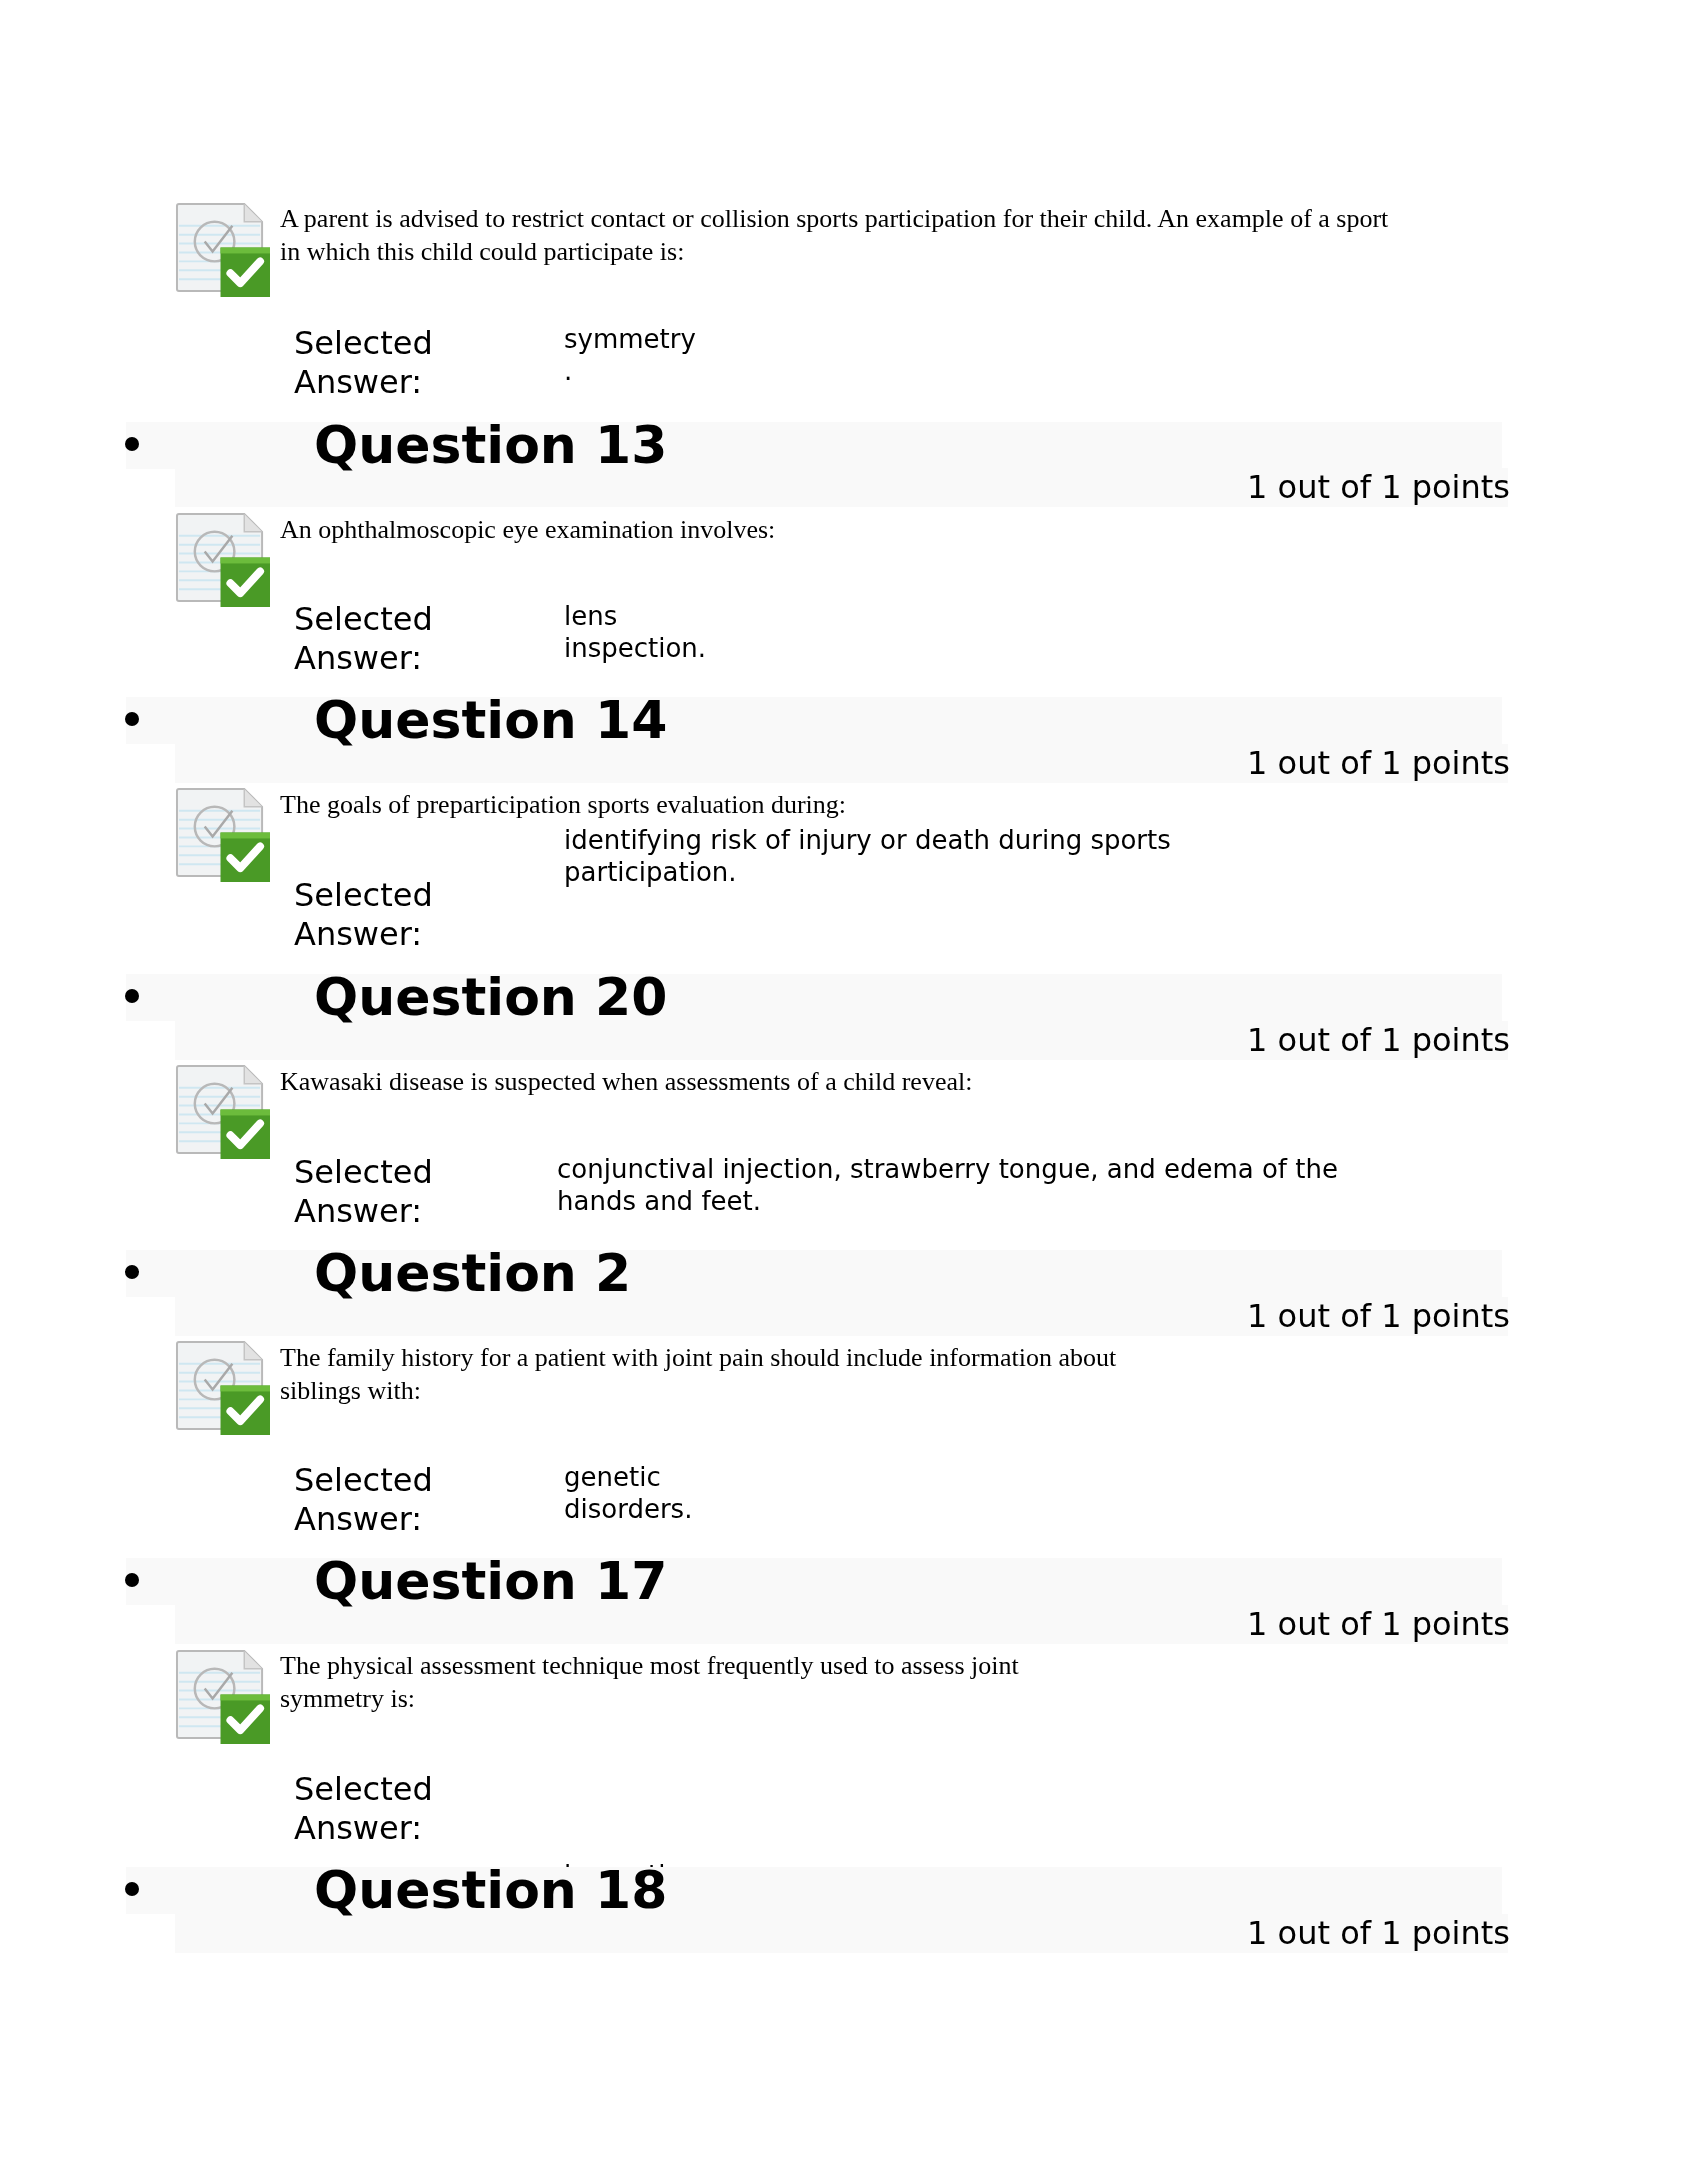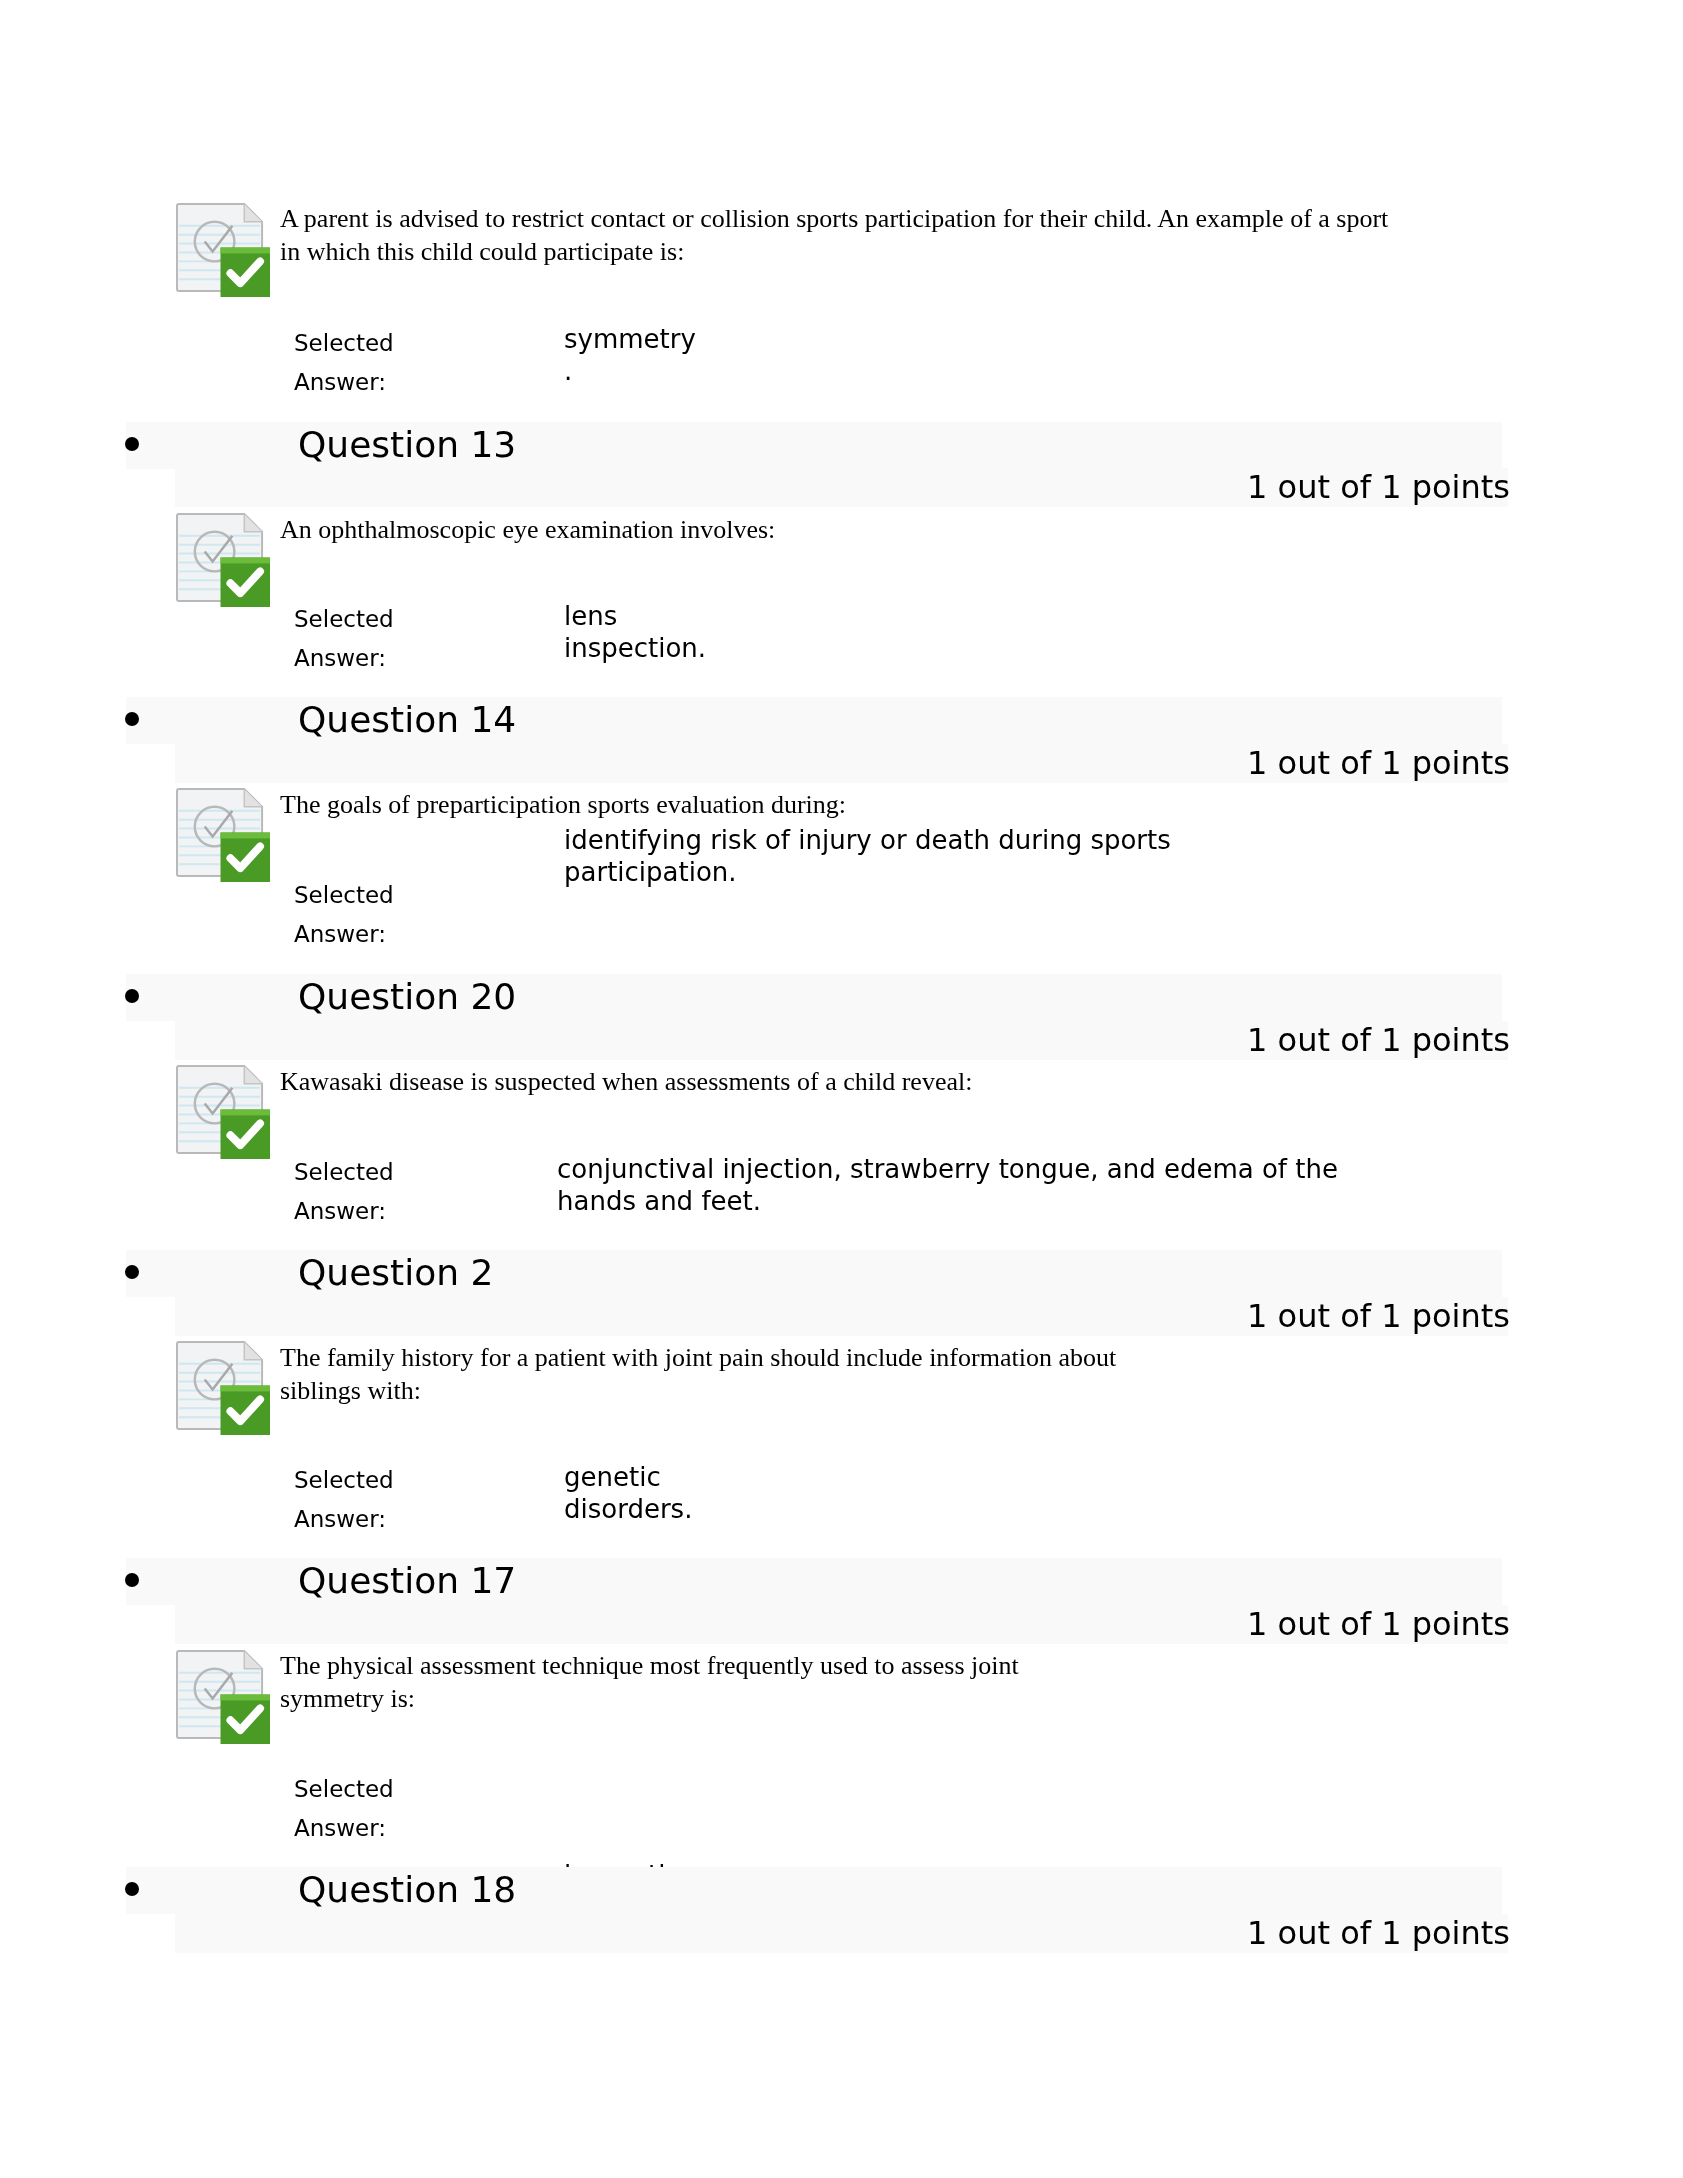--- a/index.html
+++ b/index.html
@@ -1,24 +1,24 @@
 <!DOCTYPE html>
 <html><head>
 <meta charset="utf-8">
 <style>
   html,body{margin:0;padding:0;background:#ffffff;}
   body{width:1683px;height:2178px;position:relative;overflow:hidden;font-family:"DejaVu Sans",sans-serif;color:#000;}
   .icon{position:absolute;width:95px;height:95px;}
   .qtext{position:absolute;left:280px;width:1129px;font-size:26px;line-height:33px;font-family:Liberation Serif, serif;}
-  .sel-label{position:absolute;left:294px;font-size:23px;line-height:39px;}
+  .sel-label{position:absolute;left:294px;font-size:32px;line-height:39px;}
   .sel-answer{position:absolute;left:564px;font-size:26px;line-height:32px;}
   .band1{position:absolute;left:126px;width:1376px;height:47px;background:#f9f9f9;}
   .band2{position:absolute;left:175px;width:1333px;height:39px;background:#f9f9f9;}
   .bullet{position:absolute;left:125px;width:14px;height:14px;border-radius:50%;background:#000;}
-  .qtitle{position:absolute;left:298px;font-size:36px;font-weight:normal;line-height:48px;}
+  .qtitle{position:absolute;left:314px;font-size:52px;font-weight:bold;line-height:48px;}
   .points{position:absolute;right:173px;font-size:32px;line-height:39px;text-align:right;white-space:nowrap;}
 </style>
 </head>
 <body>
 
 <svg width="0" height="0" style="position:absolute">
   <defs>
     <symbol id="ico" viewBox="0 0 96 96">
       <path d="M2 4 Q2 2 4 2 L70 2 L88 20 L88 88 Q88 90 86 90 L4 90 Q2 90 2 88 Z" fill="#f1f3f4" stroke="#b9b9b9" stroke-width="2"></path>
       <path d="M70 2 L70 20 L88 20" fill="#e2e2e2" stroke="#c4c4c4" stroke-width="1.5"></path>

